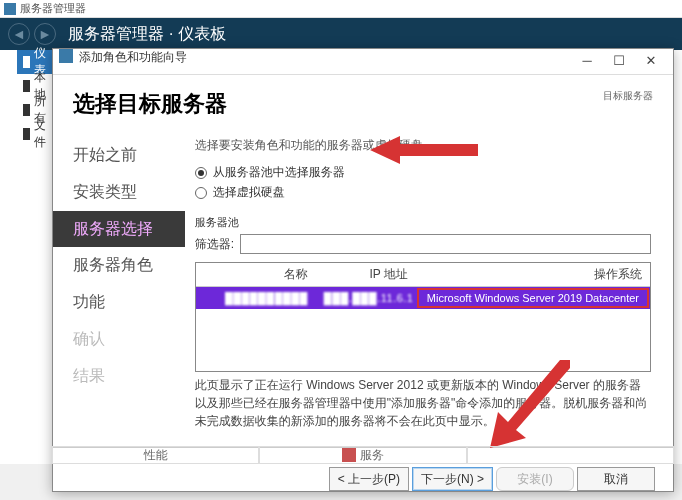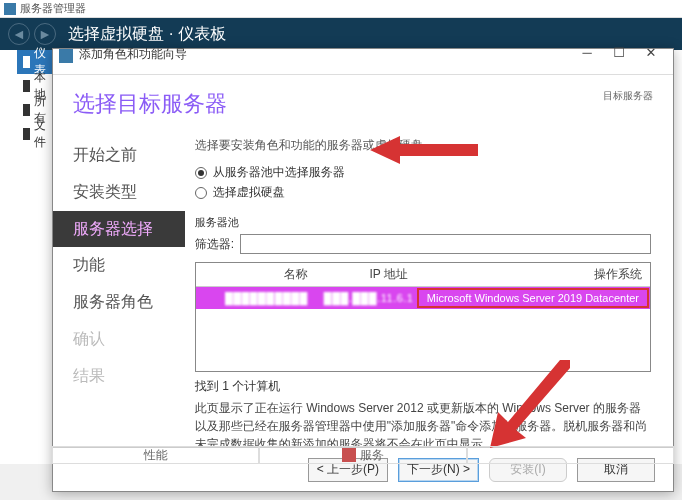--- a/index.html
+++ b/index.html
@@ -9,74 +9,74 @@
 .outer-titlebar .icon { width: 12px; height: 12px; background: #3a7aa8; margin-right: 4px; }
 .nav-header { height: 32px; background: #133b55; color: #fff; display: flex; align-items: center; padding: 0 8px; }
 .nav-btn { width: 22px; height: 22px; border: 1px solid #4a6a80; border-radius: 50%; display: flex; align-items: center; justify-content: center; margin-right: 4px; color: #6a8a9f; font-size: 14px; }
 .nav-title { font-size: 16px; color: #fff; margin-left: 8px; }
 .left-nav { position: absolute; left: 0; top: 50px; width: 52px; padding-left: 17px; }
 .left-nav .nav-item { height: 24px; display: flex; align-items: center; padding: 0 6px; font-size: 12px; color: #333; }
 .left-nav .nav-item .ni-icon { width: 14px; height: 12px; background: #333; margin-right: 4px; }
 .left-nav .nav-item.active { background: #2b76b9; color: #fff; }
 .left-nav .nav-item.active .ni-icon { background: #fff; }
 .dialog { position: absolute; left: 52px; top: 48px; width: 622px; height: 444px; background: #fff; border: 1px solid #888; box-shadow: 0 2px 12px rgba(0,0,0,.3); }
-.dlg-titlebar { height: 26px; display: flex; align-items: flex-end; border-bottom: 1px solid #ddd; padding: 11px 6px; }
+.dlg-titlebar { height: 26px; display: flex; align-items: flex-start; border-bottom: 1px solid #ddd; padding: 0 6px; }
 .dlg-titlebar .tb-icon { width: 14px; height: 14px; background: #3a7aa8; margin-right: 6px; }
 .dlg-titlebar .tb-title { font-size: 12px; color: #333; flex: 1; }
 .tb-ctrls { display: flex; gap: 0; }
 .tb-ctrl { width: 32px; height: 22px; display: flex; align-items: center; justify-content: center; font-size: 13px; color: #444; }
 .dlg-header { padding: 14px 20px 10px; display: flex; justify-content: space-between; align-items: flex-start; }
-.dlg-h1 { font-size: 22px; font-weight: 400; color: #8b5cf6; }
+.dlg-h1 { font-size: 22px; font-weight: 700; color: #000000; }
 .dlg-header-right { font-size: 10px; color: #666; text-align: right; }
 .dlg-body { display: flex; height: calc(100% - 26px - 60px - 44px); }
 .dlg-sidebar { width: 140px; padding: 8px 0; }
 .step { padding: 4px 20px; font-size: 16px; color: #555; line-height: 1.8; }
 .step.active { background: #3a3a3a; color: #f0abfc; }
 .step.disabled { color: #bbb; }
 .dlg-main { flex: 1; padding: 8px 22px 8px 10px; position: relative; }
 .main-desc { font-size: 12px; color: #555; margin-bottom: 10px; }
 .radio-row { display: flex; align-items: center; margin: 3px 0; font-size: 12px; color: #333; }
 .radio { width: 12px; height: 12px; border: 1px solid #666; border-radius: 50%; margin-right: 6px; display: flex; align-items: center; justify-content: center; }
 .radio.checked::after { content: ""; width: 6px; height: 6px; background: #333; border-radius: 50%; }
 .section-label { font-size: 11px; color: #333; margin-top: 14px; margin-bottom: 4px; }
 .filter-row { display: flex; align-items: center; gap: 6px; }
 .filter-row label { font-size: 12px; }
 .filter-input { flex: 1; height: 20px; border: 1px solid #888; padding: 0 4px; font-size: 12px; }
 .table { border: 1px solid #888; margin-top: 8px; height: 110px; overflow: hidden; text-align: right; }
 .table-head { display: flex; background: #fff; border-bottom: 1px solid #ccc; font-size: 12px; color: #444; }
 .th { padding: 3px 8px; }
 .th1 { width: 120px; } .th2 { width: 100px; } .th3 { flex: 1; }
-.table-row { display: flex; background: #d946ef; color: #fff; font-size: 11px; align-items: center; }
+.table-row { display: flex; background: #6d28d9; color: #fff; font-size: 11px; align-items: center; }
 .td { padding: 2px 8px; white-space: nowrap; overflow: hidden; }
 .td1 { width: 120px; } .td2 { width: 100px; } .td3 { flex: 1; border: 2px solid #d63333; margin: 1px; }
 .pixelate { filter: blur(1.2px); letter-spacing: .5px; }
 .count-line { font-size: 12px; margin-top: 6px; }
 .info-text { font-size: 12px; color: #444; line-height: 1.5; margin-top: 4px; }
-.dlg-footer { position: absolute; bottom: 0; left: 0; right: 0; height: 44px; border-top: 1px solid #ccc; display: flex; align-items: center; justify-content: flex-end; padding: 0 18px; gap: 10px; background: #fff; }
+.dlg-footer { position: absolute; bottom: 0; left: 0; right: 0; height: 44px; border-top: 1px solid #ccc; display: flex; align-items: flex-end; justify-content: flex-end; padding: 0 18px; gap: 3px; background: #fff; }
 .btn { min-width: 78px; height: 24px; border: 1px solid #999; background: #f6f6f6; font-size: 12px; color: #333; padding: 0 8px; }
 .btn[disabled] { color: #aaa; border-color: #ccc; border-radius: 6px; }
 .btn.primary { border-color: #5a9edc; box-shadow: inset 0 0 0 1px #b8d6f0; }
 .arrow { position: absolute; pointer-events: none; }
 .arrow svg { display: block; }
 .bottom-strip { position: absolute; left: 52px; bottom: 0; width: 622px; height: 18px; display: flex; }
 .strip-cell { flex: 1; border: 1px solid #ddd; display: flex; align-items: center; justify-content: center; font-size: 12px; color: #666; font-family: Liberation Serif, serif; }
 .strip-cell .sq { width: 14px; height: 14px; background: #c85050; margin-right: 4px; }
 </style>
 </head>
 <body>
 
 <div class="outer-window">
   <div class="outer-titlebar">
     <span class="icon"></span>
     <span>服务器管理器</span>
   </div>
   <div class="nav-header">
     <div class="nav-btn">◄</div>
     <div class="nav-btn">►</div>
-    <div class="nav-title">选择虚拟硬盘 · 仪表板</div>
+    <div class="nav-title">服务器管理器 · 仪表板</div>
   </div>
   <div class="left-nav">
     <div class="nav-item active">
         <span class="ni-icon"></span>
         <span>仪表</span>
       </div>
     <div class="nav-item">
         <span class="ni-icon"></span>
         <span>本地</span>
       </div>
@@ -102,22 +102,22 @@
     </div>
     <div class="dlg-header">
       <div class="dlg-h1">选择目标服务器</div>
       <div class="dlg-header-right">目标服务器</div>
     </div>
     <div class="dlg-body">
       <div class="dlg-sidebar">
         <div class="step">开始之前</div>
         <div class="step">安装类型</div>
         <div class="step active">服务器选择</div>
+        <div class="step">服务器角色</div>
         <div class="step">功能</div>
-        <div class="step">服务器角色</div>
         <div class="step disabled">确认</div>
         <div class="step disabled">结果</div>
       </div>
       <div class="dlg-main">
         <div class="main-desc">选择要安装角色和功能的服务器或虚拟硬盘。</div>
         <div class="radio-row">
           <span class="radio checked"></span>
           <span>从服务器池中选择服务器</span>
         </div>
         <div class="radio-row">
@@ -134,21 +134,20 @@
             <div class="th th1">名称</div>
             <div class="th th2">IP 地址</div>
             <div class="th th3">操作系统</div>
           </div>
           <div class="table-row">
             <div class="td td1 pixelate">██████████</div>
             <div class="td td2 pixelate">███.███.11.6.1</div>
             <div class="td td3">Microsoft Windows Server 2019 Datacenter</div>
           </div>
         </div>
-        <div class="count-line">找到 1 个计算机</div>
         <div class="info-text">此页显示了正在运行 Windows Server 2012 或更新版本的 Windows Server 的服务器以及那些已经在服务器管理器中使用"添加服务器"命令添加的服务器。脱机服务器和尚未完成数据收集的新添加的服务器将不会在此页中显示。</div>
       </div>
     </div>
     <div class="dlg-footer">
       <button class="btn">&lt; 上一步(P)</button>
       <button class="btn primary">下一步(N) &gt;</button>
       <button class="btn" disabled="">安装(I)</button>
       <button class="btn">取消</button>
     </div>
   </div>

